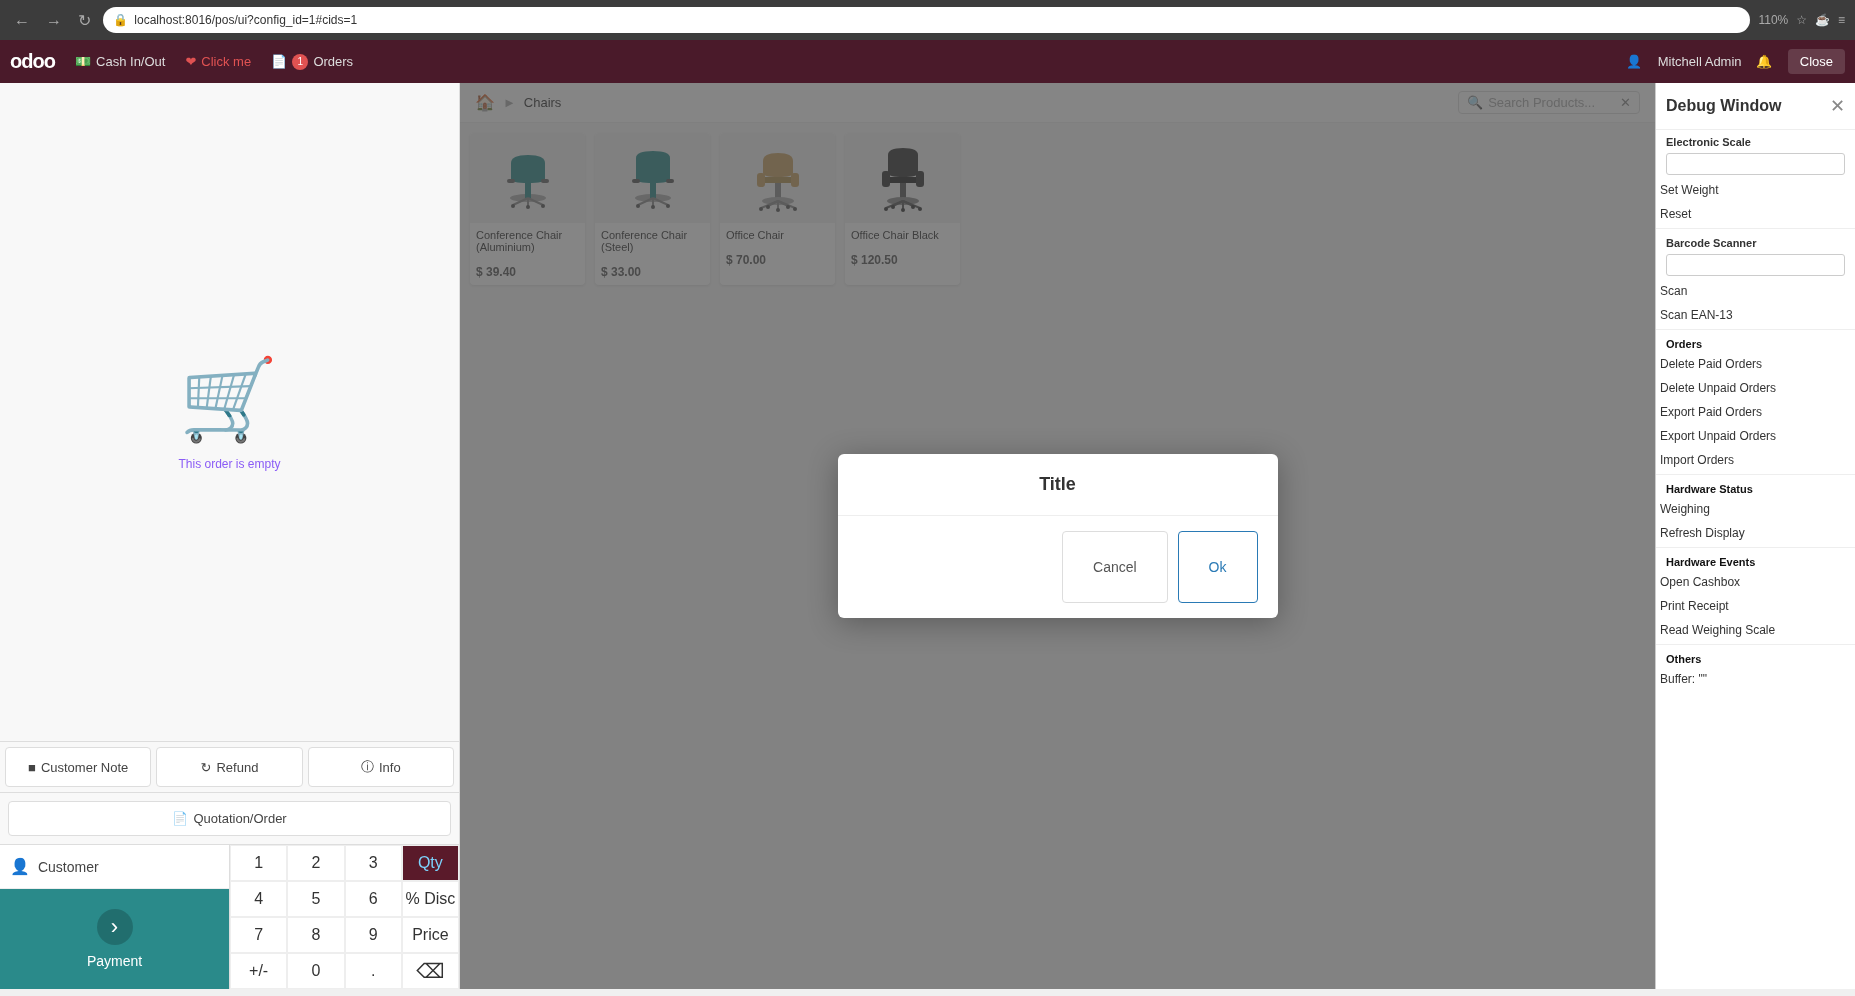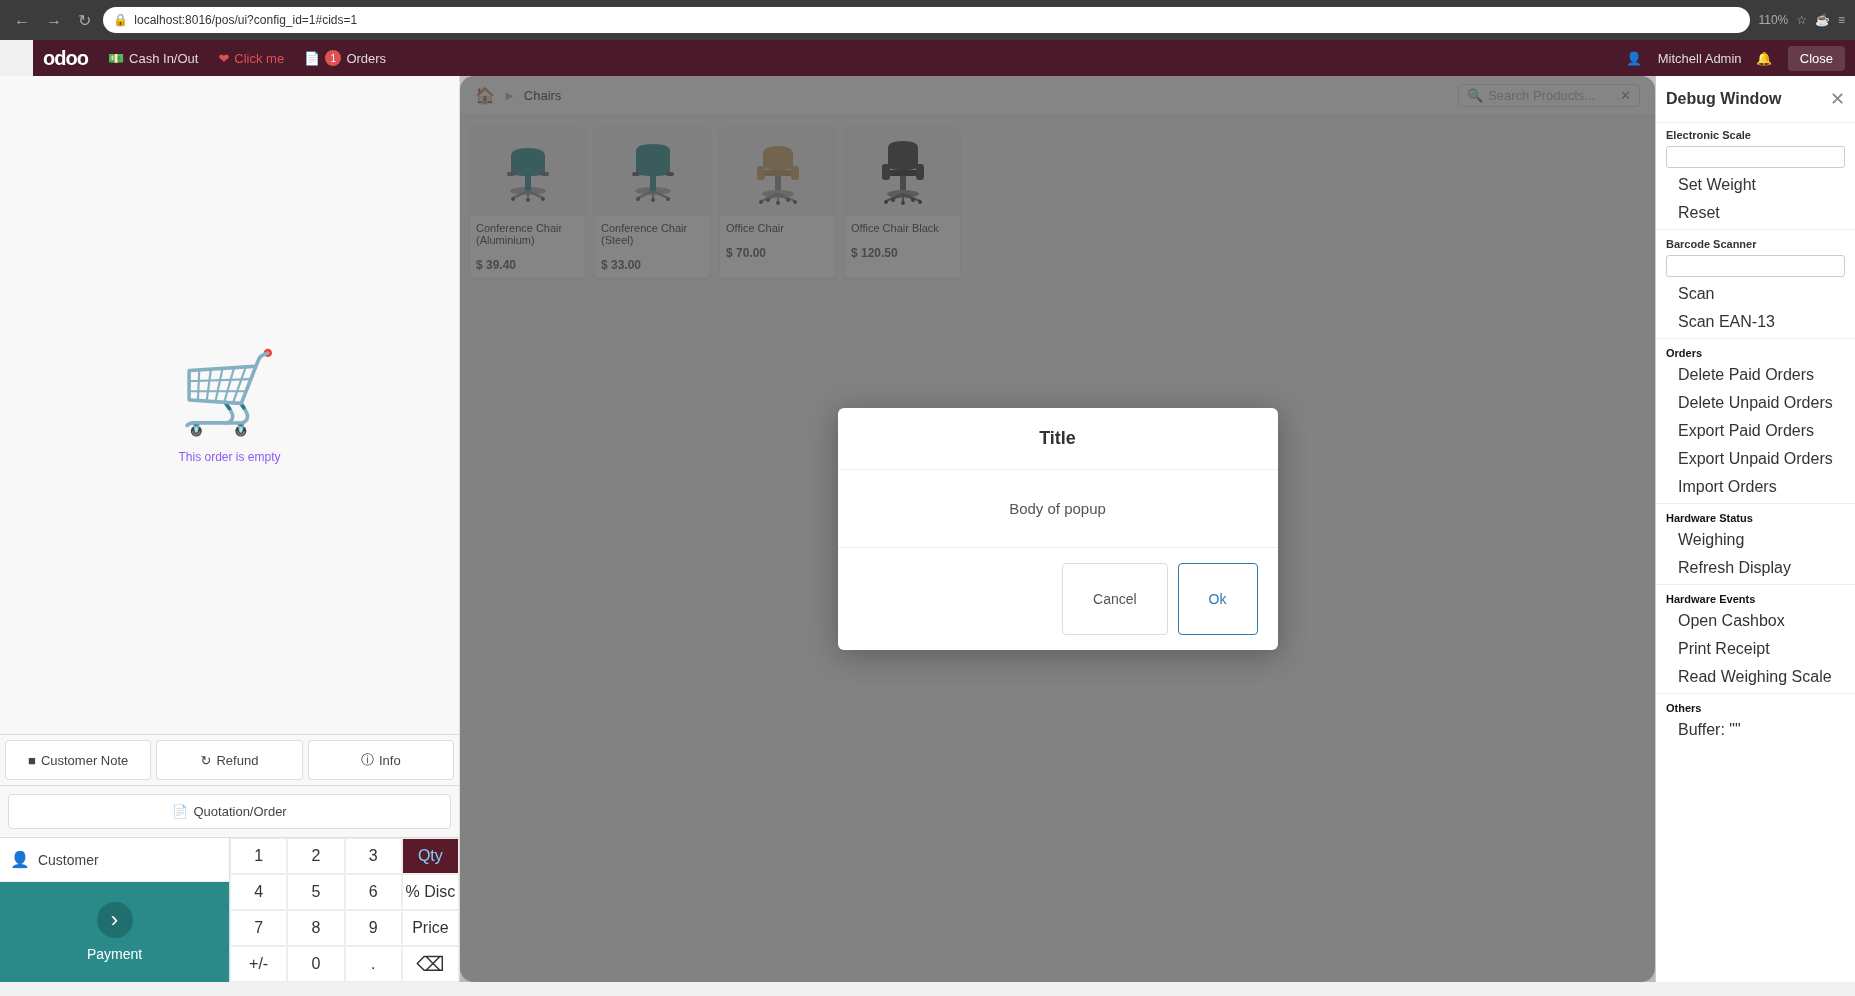--- a/index.html
+++ b/index.html
@@ -38,26 +38,25 @@
       display: flex;
       align-items: center;
       gap: 8px;
       color: #aaa;
       font-size: 12px;
     }
 
     
     .top-nav {
       background: #4a1a2a;
-      height: 36px;
+      height: 43px;
       display: flex;
       align-items: center;
       padding: 12px 10px;
       gap: 20px;
-      margin-left: 33px;
     }
     .top-nav .logo {
       color: #fff;
       font-size: 20px;
       font-weight: bold;
       letter-spacing: -1px;
     }
     .top-nav .nav-item {
       color: #ddd;
       display: flex;
@@ -301,21 +300,20 @@
 
     
     .modal-backdrop {
       position: absolute;
       top: 0; left: 0; right: 0; bottom: 0;
       background: rgba(0,0,0,0.3);
       z-index: 20;
       display: flex;
       align-items: center;
       justify-content: center;
-      border-radius: 14px;
     }
     .modal-box {
       background: #fff;
       width: 440px;
       border-radius: 6px;
       overflow: hidden;
       box-shadow: 0 5px 30px rgba(0,0,0,0.3);
     }
     .modal-title-bar {
       padding: 20px;
@@ -383,24 +381,24 @@
     }
     .debug-input {
       margin: 3px 10px;
       border: 1px solid #ccc;
       border-radius: 3px;
       padding: 3px 6px;
       width: calc(100% - 20px);
       font-size: 12px;
     }
     .debug-item {
-      padding: 5px 22px;
+      padding: 5px 4px;
       cursor: pointer;
       color: #333;
-      font-size: 16px;
+      font-size: 12px;
     }
     .debug-item.section-header {
       font-weight: bold;
       color: #111;
       font-size: 11px;
       padding: 6px 10px 2px;
       cursor: default;
       background: none;
     }
     .debug-divider { height: 1px; background: #eee; margin: 2px 0; }
@@ -638,21 +636,20 @@
         </div>
 
       </div>
     </div>
 
     <div class="dim-overlay"></div>
 
     <div class="modal-backdrop">
       <div class="modal-box">
         <div class="modal-title-bar">Title</div>
-        <div class="modal-body">Body of popup</div>
         <div class="modal-footer">
           <button class="modal-btn cancel">Cancel</button>
           <button class="modal-btn ok">Ok</button>
         </div>
       </div>
     </div>
   </div>
 
   <div class="debug-panel">
     <div class="debug-panel-header">

